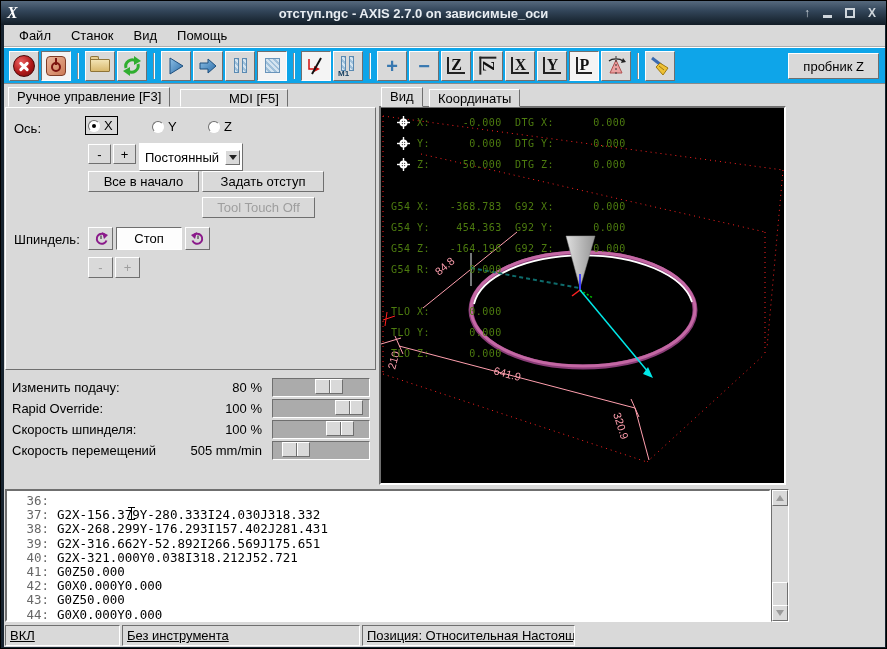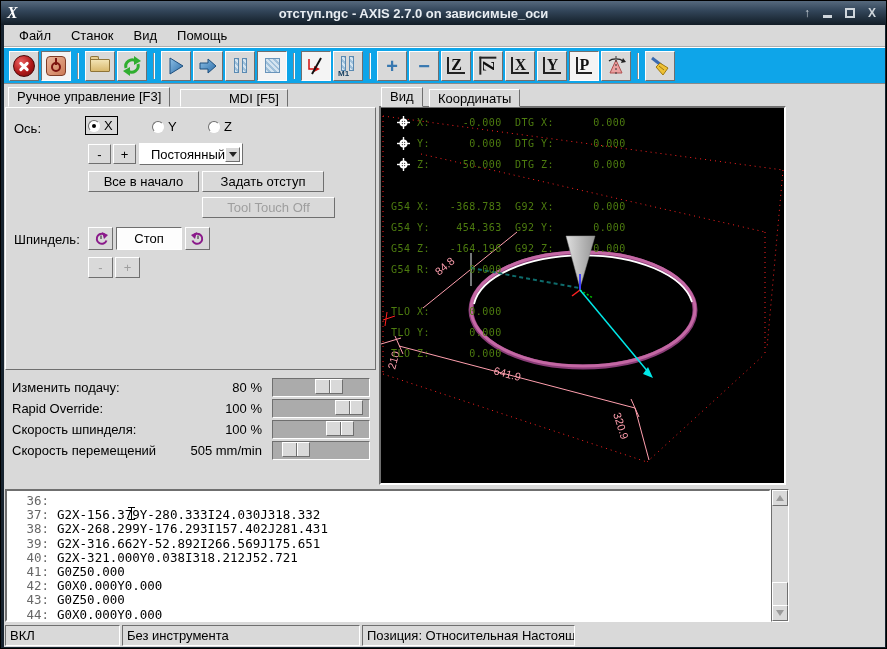--- a/index.html
+++ b/index.html
@@ -251,20 +251,23 @@
         </svg>
       </div>
       <div class="tsep"></div>
       <div class="tbtn">
         <svg width="22" height="22" viewBox="0 0 22 22">
           <line x1="3" y1="3" x2="12" y2="10" stroke="#3a6ab0" stroke-width="3"></line>
           <polygon points="11,8 19,13 14,20 7,12" fill="#eec135" stroke="#a07a10"></polygon>
           <line x1="10" y1="11" x2="15" y2="15" stroke="#a07a10" stroke-width="1"></line>
         </svg>
       </div>
+      <div class="probe-btn">
+        <span>пробник Z</span>
+      </div>
     </div>
 
     <div class="tab" style="left:4px;top:62px;">
       <span>Ручное управление [F3]</span>
     </div>
     <div class="tab inactive" style="left:176px;top:62px;padding-left:48px;">
       <span>MDI [F5]</span>
     </div>
 
     <div class="panel-frame" style="left:1px;top:82px;width:371px;height:263px;">
@@ -280,33 +283,33 @@
       <div class="radio-row" style="left:202px;top:11px;">
         <span class="radio"></span>
         <span>Z</span>
       </div>
       <div class="btn" style="left:82px;top:36px;width:23px;height:20px;">
         <span>-</span>
       </div>
       <div class="btn" style="left:107px;top:36px;width:23px;height:20px;">
         <span>+</span>
       </div>
-      <div class="combo" style="left:133px;top:35px;width:104px;height:22px;text-align:right;">
+      <div class="combo" style="left:133px;top:35px;width:104px;height:28px;">
         <span class="cval">Постоянный</span>
         <span class="carr">
             <i></i>
           </span>
       </div>
       <div class="btn" style="left:82px;top:63px;width:111px;height:21px;">
         <span>Все в начало</span>
       </div>
       <div class="btn" style="left:196px;top:63px;width:122px;height:21px;">
         <span>Задать отступ</span>
       </div>
-      <div class="btn disabled" style="left:196px;top:89px;width:133px;height:21px;">
+      <div class="btn disabled" style="left:196px;top:89px;width:113px;height:21px;">
         <span>Tool Touch Off</span>
       </div>
       <span class="lbl" style="left:8px;top:124px;">Шпиндель:</span>
       <div class="btn" style="left:82px;top:119px;width:25px;height:23px;">
         <svg width="16" height="16" viewBox="0 0 16 16">
           <path d="M12.5 4.5 A5 5 0 1 0 13.5 9.5" fill="none" stroke="#8a1a8a" stroke-width="2"></path>
           <polygon points="9,1 15,4 11,8" fill="#8a1a8a"></polygon>
           <line x1="8" y1="8" x2="8" y2="4.5" stroke="#222" stroke-width="1"></line>
         </svg>
       </div>
@@ -471,20 +474,20 @@
     <div class="scrollbar" style="left:767px;top:464px;height:133px;">
       <div class="sb-btn up" style="top:0;">
           <i></i>
         </div>
       <div class="sb-thumb" style="top:92px;height:24px;"></div>
       <div class="sb-btn down" style="bottom:0;">
           <i></i>
         </div>
     </div>
 
-    <div class="statusbar" style="left:1px;top:600px;width:852px;">
+    <div class="statusbar" style="left:1px;top:600px;width:852px;text-decoration:underline;">
       <div class="status-cell" style="width:115px;">ВКЛ</div>
       <div class="status-cell" style="width:238px;">Без инструмента</div>
       <div class="status-cell" style="width:213px;">Позиция: Относительная Настоящая</div>
     </div>
 
   </div>
 </div>
 
 </body></html>

